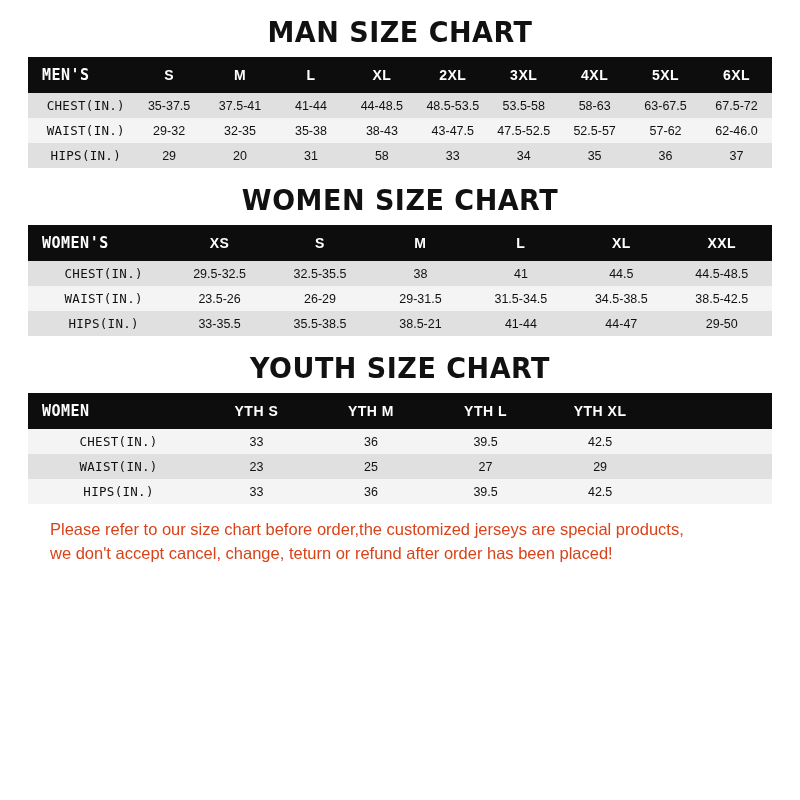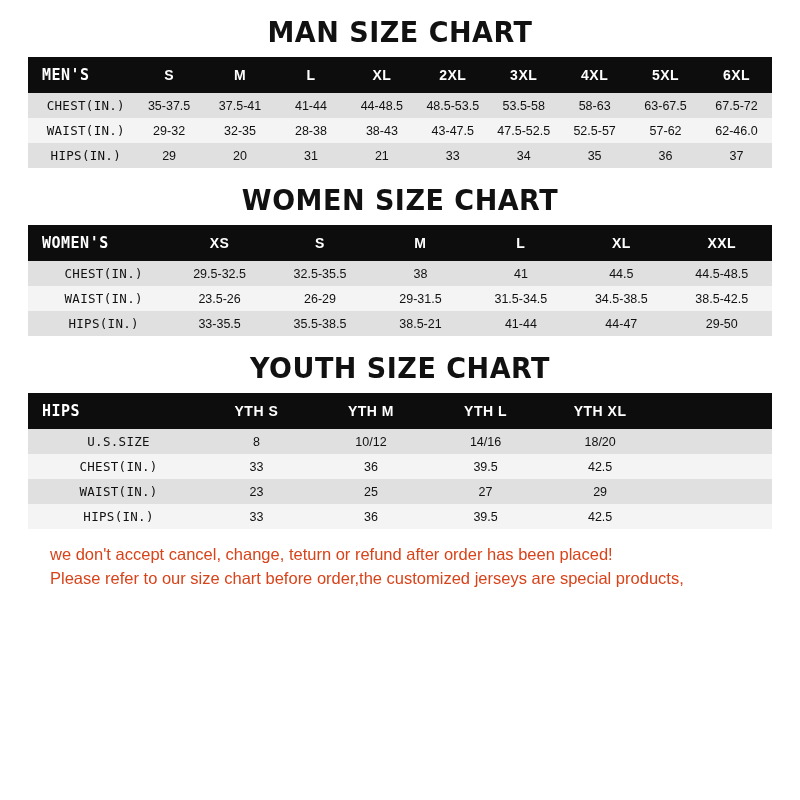--- a/index.html
+++ b/index.html
@@ -149,34 +149,34 @@
           <td>48.5-53.5</td>
           <td>53.5-58</td>
           <td>58-63</td>
           <td>63-67.5</td>
           <td>67.5-72</td>
         </tr>
         <tr class="even">
           <td class="rowlabel">WAIST(IN.)</td>
           <td>29-32</td>
           <td>32-35</td>
-          <td>28-38</td>
+          <td>35-38</td>
           <td>38-43</td>
           <td>43-47.5</td>
           <td>47.5-52.5</td>
           <td>52.5-57</td>
           <td>57-62</td>
           <td>62-46.0</td>
         </tr>
         <tr class="odd">
           <td class="rowlabel">HIPS(IN.)</td>
           <td>29</td>
           <td>20</td>
           <td>31</td>
-          <td>21</td>
+          <td>58</td>
           <td>33</td>
           <td>34</td>
           <td>35</td>
           <td>36</td>
           <td>37</td>
         </tr>
       </tbody>
     </table>
 
     <div class="section-title">WOMEN SIZE CHART</div>
@@ -237,37 +237,29 @@
       <colgroup>
         <col class="lbl">
           <col>
           <col>
           <col>
           <col>
           <col>
       </colgroup>
       <thead>
         <tr>
-          <th class="rowlabel">HIPS</th>
+          <th class="rowlabel">WOMEN</th>
           <th>YTH S</th>
           <th>YTH M</th>
           <th>YTH L</th>
           <th>YTH XL</th>
           <th></th>
         </tr>
       </thead>
       <tbody>
-        <tr class="odd">
-          <td class="rowlabel">U.S.SIZE</td>
-          <td>8</td>
-          <td>10/12</td>
-          <td>14/16</td>
-          <td>18/20</td>
-          <td></td>
-        </tr>
         <tr class="even">
           <td class="rowlabel">CHEST(IN.)</td>
           <td>33</td>
           <td>36</td>
           <td>39.5</td>
           <td>42.5</td>
           <td></td>
         </tr>
         <tr class="odd">
           <td class="rowlabel">WAIST(IN.)</td>
@@ -282,18 +274,18 @@
           <td>33</td>
           <td>36</td>
           <td>39.5</td>
           <td>42.5</td>
           <td></td>
         </tr>
       </tbody>
     </table>
 
     <div class="footer-note">
+      <div>Please refer to our size chart before order,the customized jerseys are special products,</div>
       <div>we don't accept cancel, change, teturn or refund after order has been placed!</div>
-      <div>Please refer to our size chart before order,the customized jerseys are special products,</div>
     </div>
 
   </div>
 </div>
 
 </body></html>

